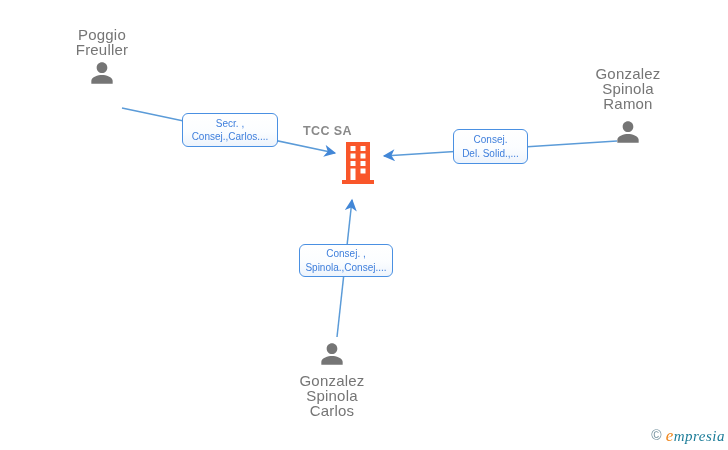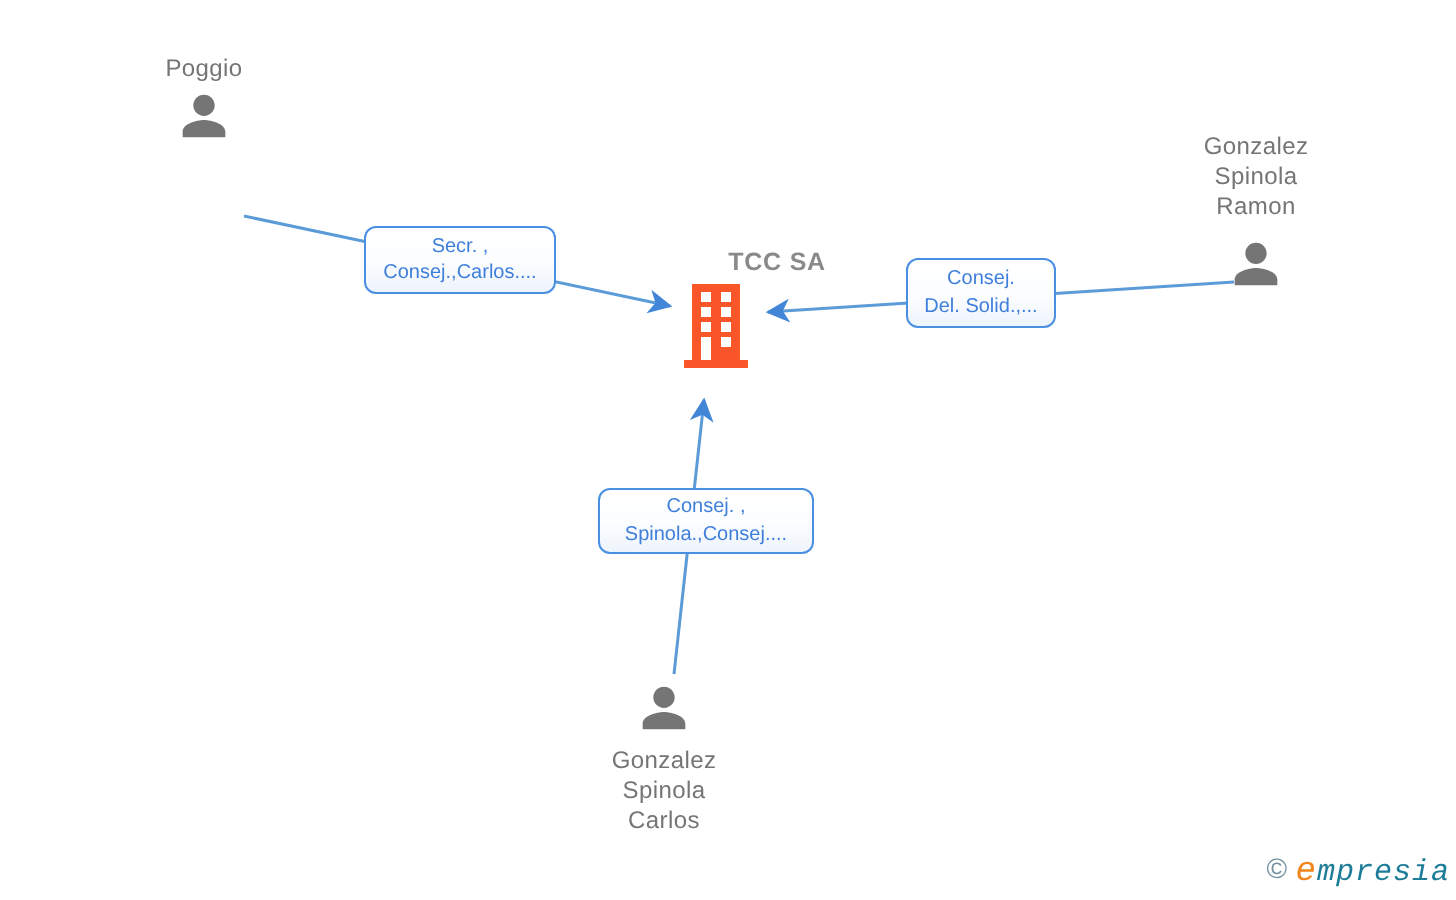--- a/index.html
+++ b/index.html
@@ -4,42 +4,42 @@
 <style>
   html,body{margin:0;padding:0;}
   body{font-family:"Liberation Sans", sans-serif; background:#ffffff;}
   .canvas{
     position:relative; width:728px; height:450px; background:#ffffff;
     overflow:hidden;
   }
   svg.edges{position:absolute; left:0; top:0; z-index:1;}
   .node{position:absolute; z-index:2; cursor:pointer;}
   .person-name{
-    width:120px; text-align:center; color:#757575; font-size:12px;
+    width:120px; text-align:center; color:#757575; font-size:15px;
     line-height:15px; letter-spacing:.2px;
   }
   .person-icon{display:block; margin:0 auto;}
   .company-name{
-    width:110px; text-align:right; color:#8a8a8a; font-weight:bold;
+    width:110px; text-align:left; color:#8a8a8a; font-weight:bold;
     font-size:12.5px; letter-spacing:.4px;
   }
   .edge-label{
     position:absolute; z-index:3; box-sizing:border-box;
     border:1.5px solid #4a90e2; border-radius:6px;
     background:linear-gradient(180deg,#ffffff 0%,#fbfdff 55%,#eef4fc 100%);
     color:#3f7fdc; font-size:10px; line-height:13.5px; text-align:center;
     display:flex; flex-direction:column; justify-content:center;
     padding:2px 4px; cursor:pointer;
   }
   .logo{
     position:absolute; right:3px; top:426px; z-index:2; font-size:15px;
     white-space:nowrap; cursor:pointer;
   }
   .logo .copy{color:#72909e; font-size:14px; vertical-align:1px;}
-  .logo .brand{font-family:Liberation Mono, monospace; font-style:italic; letter-spacing:.5px;text-align:center;}
+  .logo .brand{font-family:Liberation Serif, serif; font-style:italic; letter-spacing:.5px;text-align:center;}
   .logo .brand-e{color:#f0861c; font-size:17px;}
   .logo .brand-rest{color:#1d7d99;}
 </style>
 </head>
 <body>
 
 <div class="canvas">
 
   <svg class="edges" width="728" height="450">
     <defs>
@@ -48,20 +48,21 @@
       </marker>
     </defs>
     <line x1="122" y1="108" x2="335" y2="153" stroke="#5b9bd8" stroke-width="1.5" marker-end="url(#ah)"></line>
     <line x1="617" y1="141" x2="384" y2="156" stroke="#5b9bd8" stroke-width="1.5" marker-end="url(#ah)"></line>
     <line x1="337" y1="337" x2="352" y2="200" stroke="#5b9bd8" stroke-width="1.5" marker-end="url(#ah)"></line>
   </svg>
 
   <div class="node" style="left:42px; top:27px;">
     <div class="person-name">
       <div>Poggio</div>
+      <div>Freuller</div>
     </div>
     <svg class="person-icon" width="32" height="32" viewBox="0 0 24 24">
       <path fill="#757575" d="M12 12c2.21 0 4-1.79 4-4s-1.79-4-4-4-4 1.79-4 4 1.79 4 4 4zm0 1.5c-2.9 0-8 1.45-8 4.35V20h16v-2.15c0-2.9-5.1-4.35-8-4.35z"></path>
     </svg>
   </div>
 
   <div class="node" style="left:568px; top:66px;">
     <div class="person-name">
       <div>Gonzalez</div>
       <div>Spinola</div>
@@ -102,21 +103,21 @@
   <div class="edge-label" style="left:182px; top:113px; width:96px; height:34px;">
     <div>Secr. ,</div>
     <div>Consej.,Carlos....</div>
   </div>
 
   <div class="edge-label" style="left:453px; top:129px; width:75px; height:35px;">
     <div>Consej.</div>
     <div>Del. Solid.,...</div>
   </div>
 
-  <div class="edge-label" style="left:299px; top:244px; width:108px; height:33px;">
+  <div class="edge-label" style="left:299px; top:244px; width:94px; height:33px;">
     <div>Consej. ,</div>
     <div>Spinola.,Consej....</div>
   </div>
 
   <div class="logo">
     <span class="copy">©</span>
     <span class="brand"><span class="brand-e">e</span><span class="brand-rest">mpresia</span></span>
   </div>
 
 </div>

